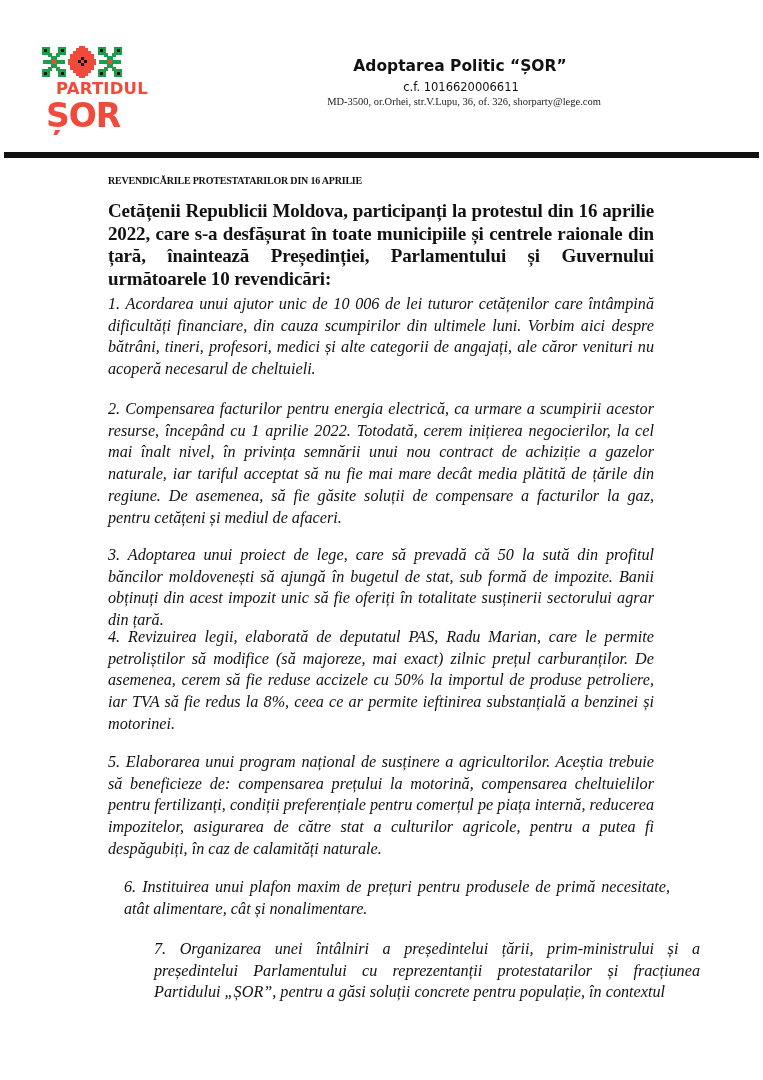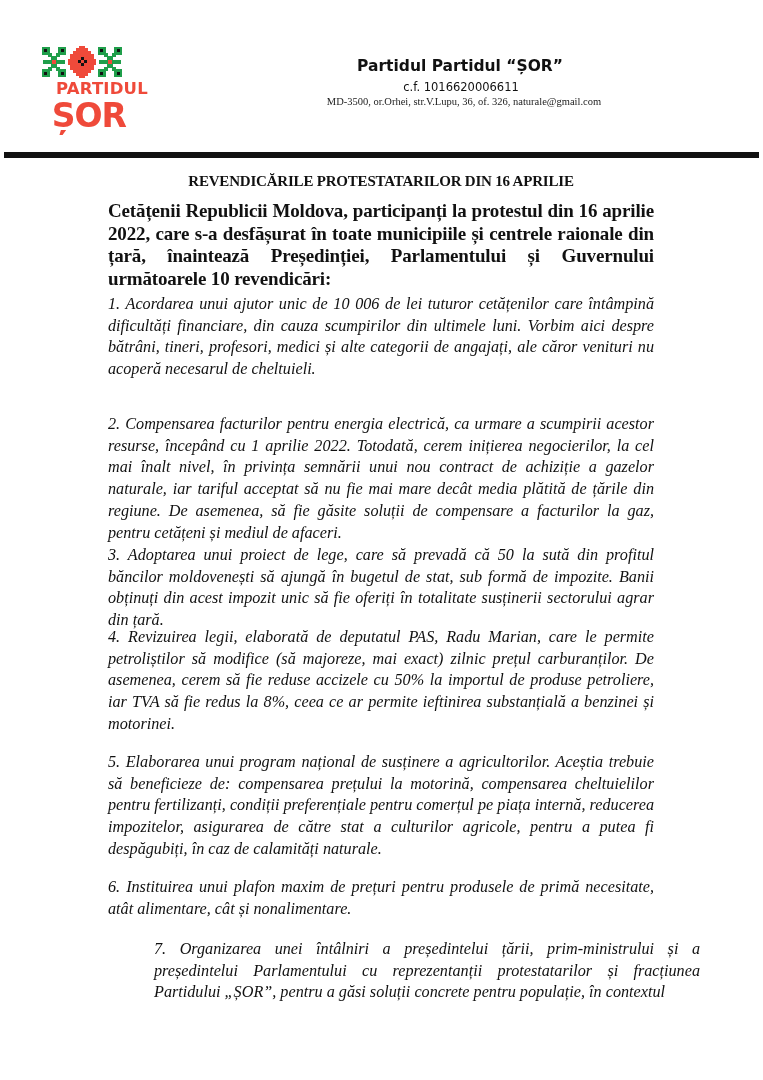--- a/index.html
+++ b/index.html
@@ -44,21 +44,21 @@
       font-weight: bold;
       font-size: 16.5px;
       letter-spacing: 0.2px;
       color: #ef4a3a;
     }
     .logo-text-2 {
       position: absolute;
       left: 0px;
       top: 52px;
       width: 86px;
-      text-align: right;
+      text-align: center;
       font-family: "DejaVu Sans", sans-serif;
       font-weight: bold;
       font-size: 33px;
       line-height: 38px;
       color: #ef4a3a;
       letter-spacing: -1px;
     }
     .letterhead {
       position: absolute;
       left: 250px;
@@ -102,45 +102,44 @@
     .content {
       position: absolute;
       left: 108px;
       width: 546px;
       font-family: "Liberation Serif", serif;
       color: #111;
     }
     .doc-title {
       top: 171px;
       font-weight: bold;
-      font-size: 15px;
+      font-size: 10px;
       line-height: 20px;
       letter-spacing: -0.2px;
-      text-align: center;
     }
     .intro {
       top: 200px;
       font-weight: bold;
       font-size: 19px;
       line-height: 22.5px;
       text-align: justify;
       letter-spacing: -0.15px;
     }
     .item {
       font-style: italic;
       font-size: 16.2px;
       line-height: 21.7px;
       text-align: justify;
     }
     .item-1 { top: 294px; }
-    .item-2 { top: 414px; }
+    .item-2 { top: 399px; }
     .item-3 { top: 545px; }
     .item-4 { top: 627px; }
     .item-5 { top: 752px; }
-    .item-6 { top: 877px; }
+    .item-6 { top: 877px; margin-left: 16px; }
     .item-7 { top: 939px; margin-left: 46px; }
   </style>
 </head>
 <body>
 
 <div class="page">
 
   <div class="logo">
     <svg class="logo-pattern" viewBox="0 0 84 34" xmlns="http://www.w3.org/2000/svg">
 
@@ -196,23 +195,23 @@
         <rect x="60" y="27" width="3" height="3"></rect>
         <rect x="77" y="27" width="3" height="3"></rect>
       </g>
       <rect x="68" y="15" width="4" height="4" fill="#ef4a3a"></rect>
     </svg>
     <div class="logo-text-1">PARTIDUL</div>
     <div class="logo-text-2">ȘOR</div>
   </div>
 
   <div class="letterhead">
-    <div class="party-name">Partidul Partidul “ȘOR”</div>
+    <div class="party-name">Adoptarea Politic “ȘOR”</div>
     <div class="fiscal-code">c.f. 1016620006611</div>
-    <div class="address">MD-3500, or.Orhei, str.V.Lupu, 36, of. 326, naturale@gmail.com</div>
+    <div class="address">MD-3500, or.Orhei, str.V.Lupu, 36, of. 326, shorparty@lege.com</div>
   </div>
 
   <div class="rule"></div>
 
   <div class="content doc-title">REVENDICĂRILE PROTESTATARILOR DIN 16 APRILIE</div>
 
   <div class="content intro">Cetățenii Republicii Moldova, participanți la protestul din 16 aprilie 2022, care s-a desfășurat în toate municipiile și centrele raionale din țară, înaintează Președinției, Parlamentului și Guvernului următoarele 10 revendicări:</div>
 
   <div class="content item item-1">1. Acordarea unui ajutor unic de 10 006 de lei tuturor cetățenilor care întâmpină dificultăți financiare, din cauza scumpirilor din ultimele luni. Vorbim aici despre bătrâni, tineri, profesori, medici și alte categorii de angajați, ale căror venituri nu acoperă necesarul de cheltuieli.</div>
   <div class="content item item-2">2. Compensarea facturilor pentru energia electrică, ca urmare a scumpirii acestor resurse, începând cu 1 aprilie 2022. Totodată, cerem inițierea negocierilor, la cel mai înalt nivel, în privința semnării unui nou contract de achiziție a gazelor naturale, iar tariful acceptat să nu fie mai mare decât media plătită de țările din regiune. De asemenea, să fie găsite soluții de compensare a facturilor la gaz, pentru cetățeni și mediul de afaceri.</div>

